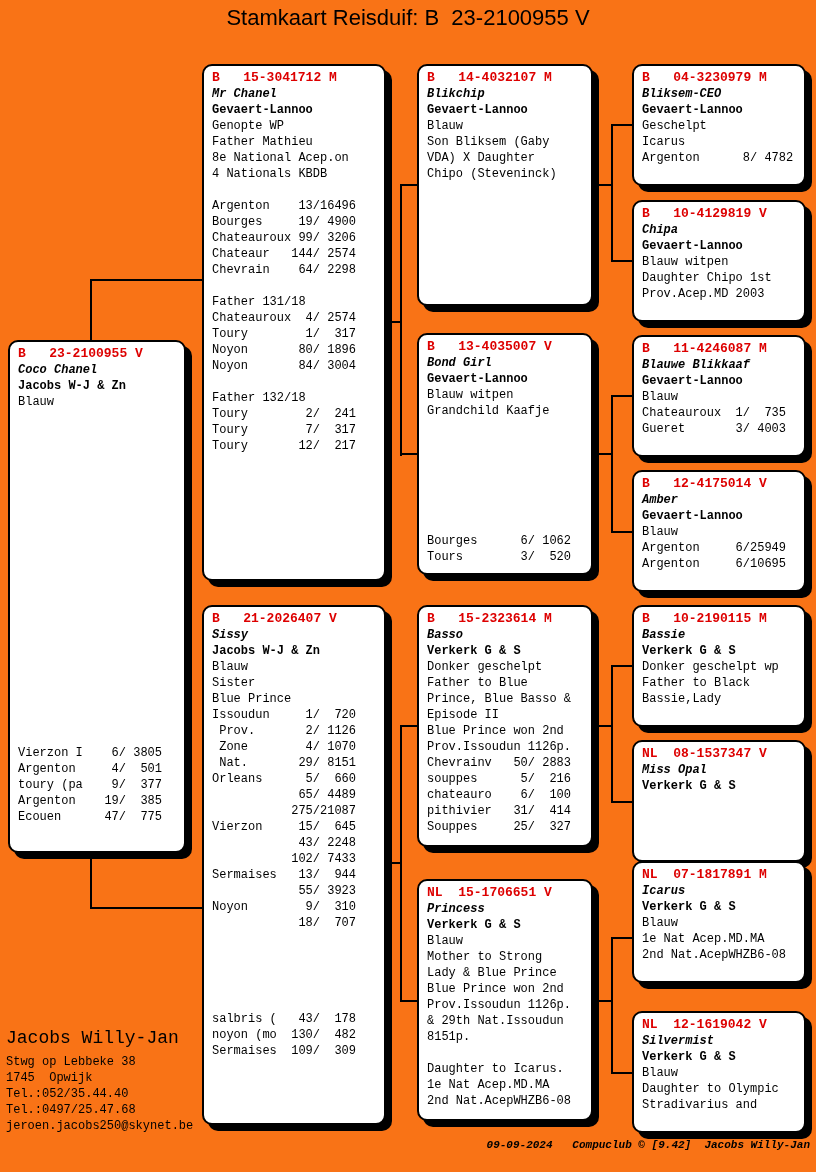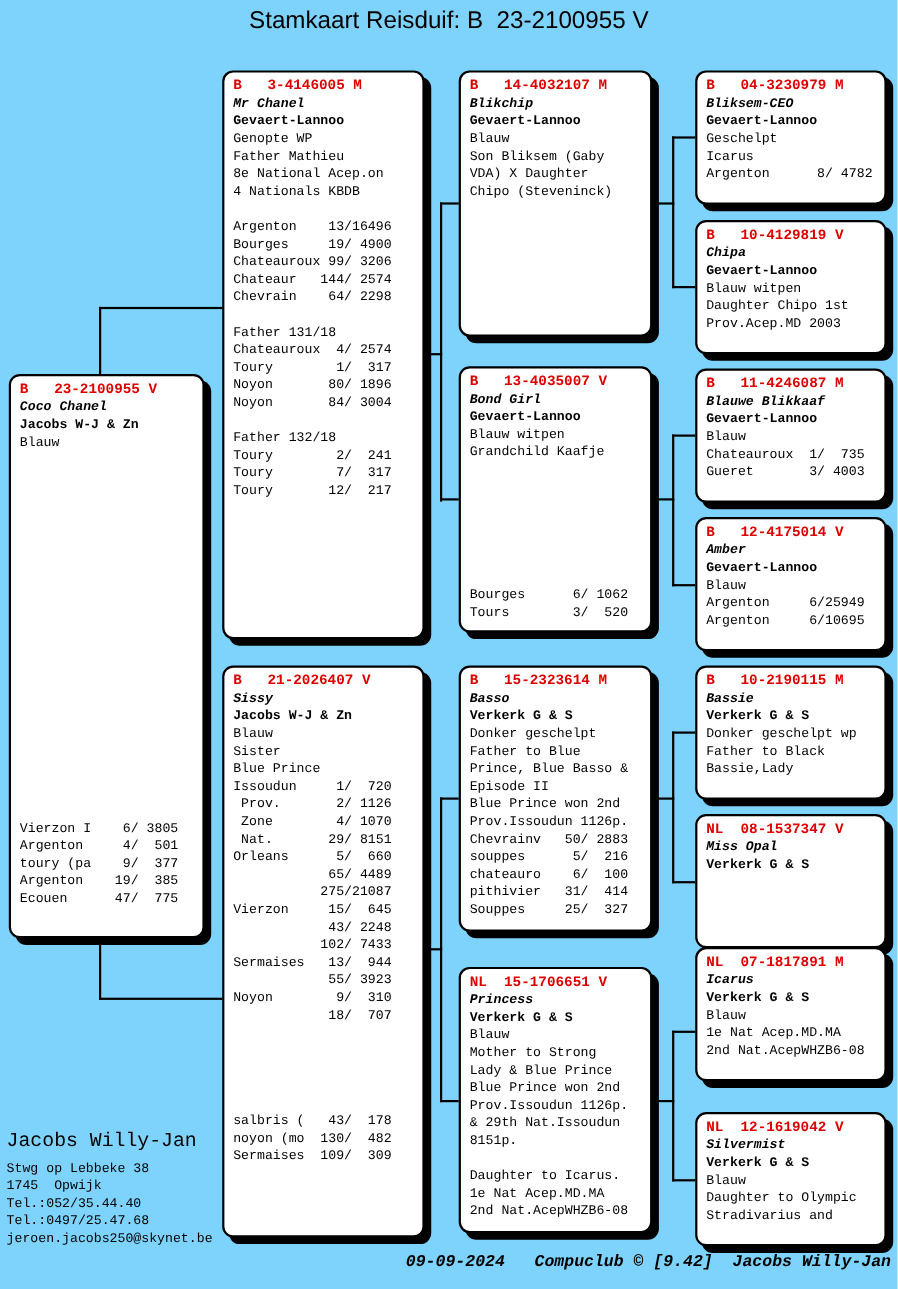--- a/index.html
+++ b/index.html
@@ -1,21 +1,21 @@
 <!DOCTYPE html>
 <html style="--ring-red: #dd0000;"><head>
 <meta charset="utf-8">
 <style>
   * { box-sizing: border-box; }
   html,body { margin:0; padding:0; background:#fff; }
   .page {
     position: relative;
     width: 816px;
     height: 1172px;
-    background: #7dd3fc;
+    background: #f97316;
     font-family: "Liberation Mono", "DejaVu Sans Mono", monospace;
     color: #000;
     overflow: hidden;
   }
   .title {
     position: absolute;
     top: 5px; left: 0;
     width: 100%;
     text-align: center;
     font-family: "Liberation Sans", sans-serif;
@@ -55,21 +55,21 @@
   }
   .owner-name {
     font-size: 18px;
     font-weight: normal;
     margin-bottom: 8px;
     white-space: pre;
   }
   .footer {
     position: absolute;
     right: 6px; top: 1139px;
-    font-size: 15px;
+    font-size: 11px;
     font-style: italic;
     font-weight: bold;
     white-space: pre;
   }
 </style>
 </head>
 <body>
 
 <div class="page">
 
@@ -120,21 +120,21 @@
     <div class="bottom-anchored" style="bottom:26px">
         <div class="pline">Vierzon I    6/ 3805</div>
         <div class="pline">Argenton     4/  501</div>
         <div class="pline">toury (pa    9/  377</div>
         <div class="pline">Argenton    19/  385</div>
         <div class="pline">Ecouen      47/  775</div>
       </div>
   </div>
 
   <div class="pbox" style="left:202px;top:64px;width:184px;height:517px">
-    <div class="ring">B   3-4146005 M</div>
+    <div class="ring">B   15-3041712 M</div>
     <div class="pname">Mr Chanel</div>
     <div class="ploft">Gevaert-Lannoo</div>
     <div>
         <div class="pline">Genopte WP</div>
         <div class="pline">Father Mathieu</div>
         <div class="pline">8e National Acep.on</div>
         <div class="pline">4 Nationals KBDB</div>
         <div class="pline"></div>
         <div class="pline">Argenton    13/16496</div>
         <div class="pline">Bourges     19/ 4900</div>

